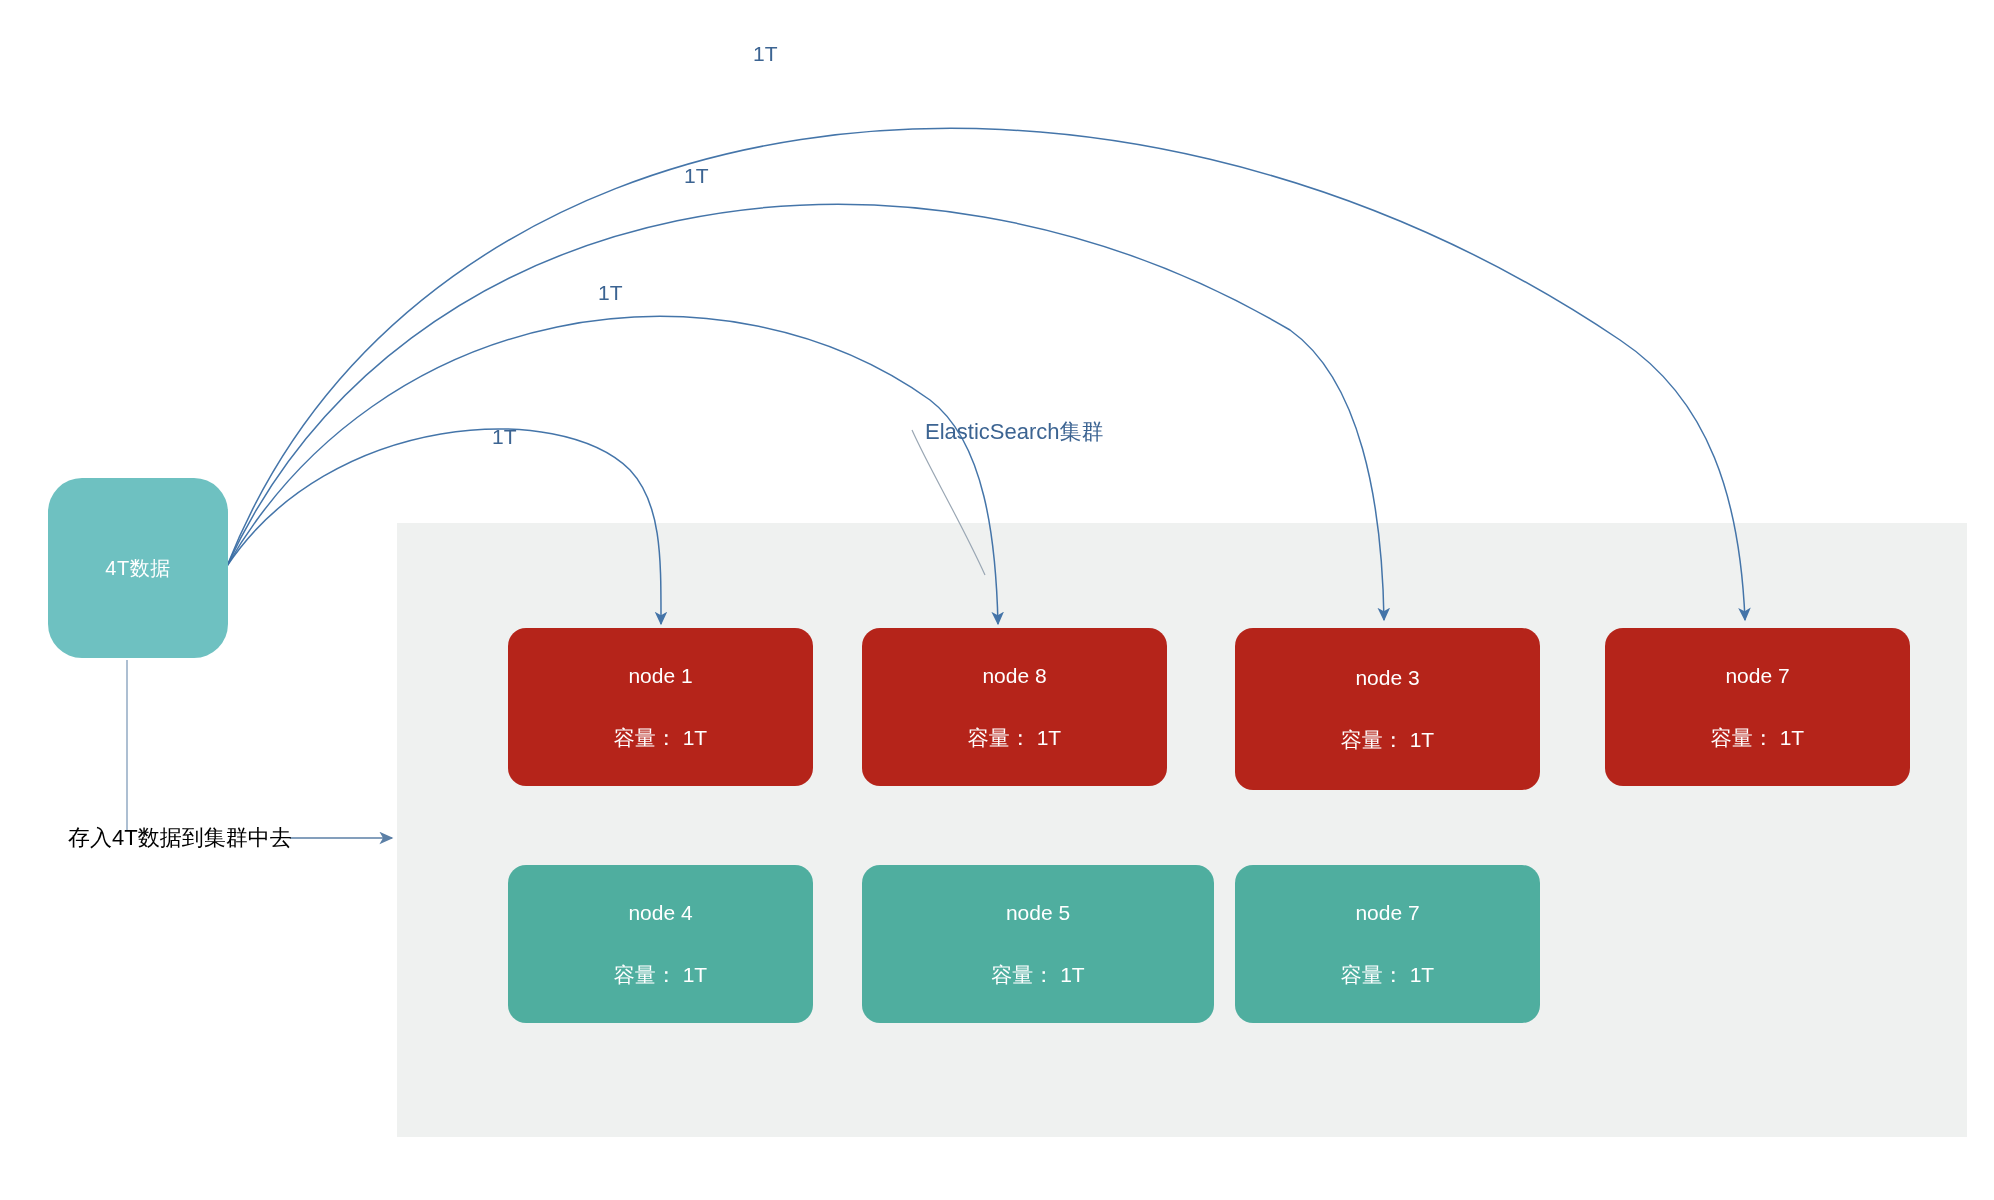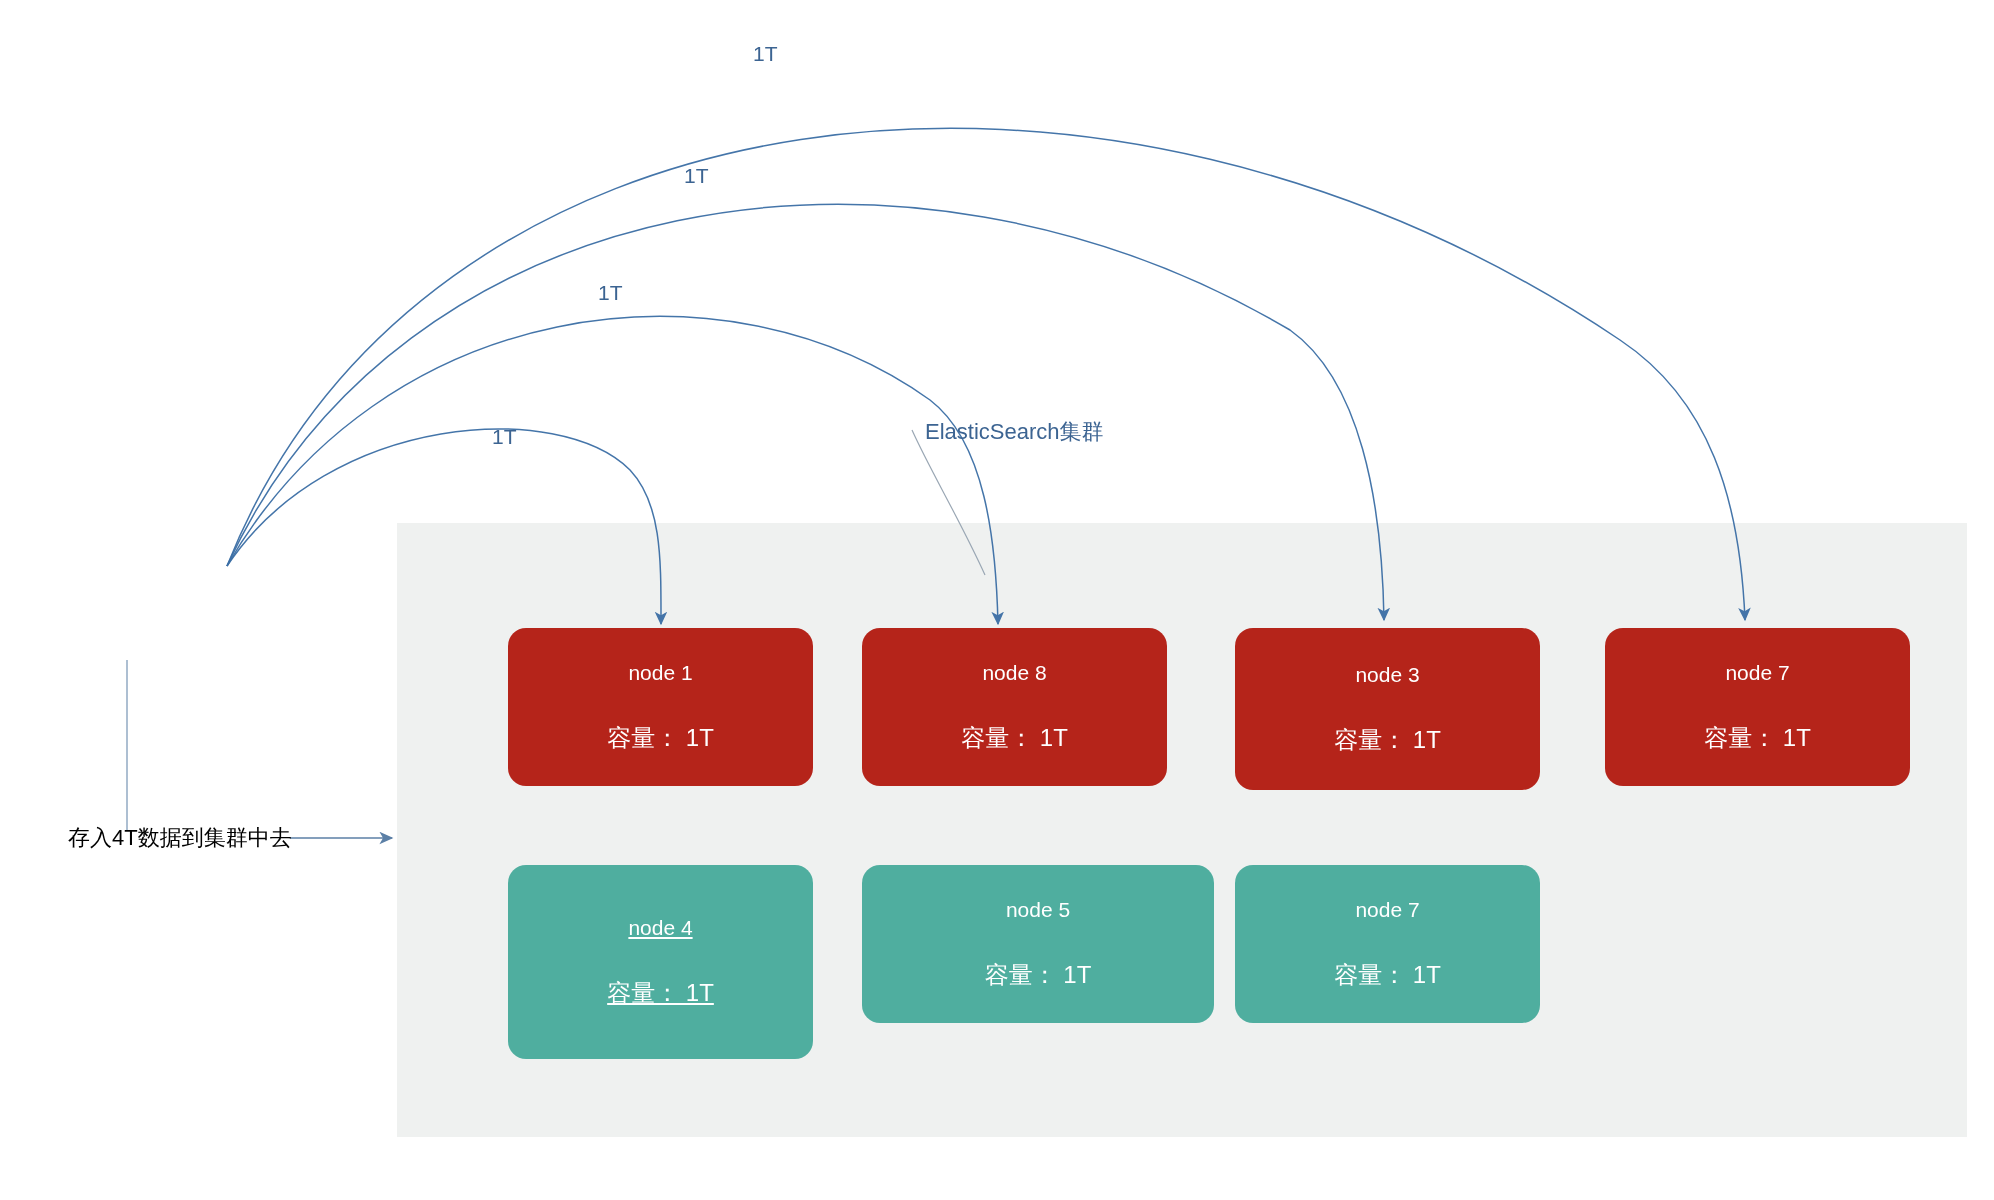--- a/index.html
+++ b/index.html
@@ -63,21 +63,21 @@
     flex-direction: column;
     align-items: center;
     justify-content: center;
     color: #ffffff;
     line-height: 1.45;
   }
   .node .node-title {
     font-size: 21px;
   }
   .node .node-capacity {
-    font-size: 24px;
+    font-size: 21px;
     margin-top: 32px;
   }
   .node.red   { background: #b5241a; }
   .node.green { background: #4fae9f; }
 
   
   .edge-label {
     position: absolute;
     color: #3c6492;
     font-size: 21px;
@@ -121,20 +121,23 @@
 
     <path d="M 227,566 C 330,412 560,400 630,470 C 662,504 661,560 661,624" fill="none" stroke="#3b6ea5" stroke-width="1.5" opacity="0.95" marker-end="url(#ah)"></path>
 
     <path d="M 127,660 L 127,830" fill="none" stroke="#8aa4bf" stroke-width="1.4"></path>
 
     <path d="M 290,838 L 392,838" fill="none" stroke="#5b7fa6" stroke-width="1.4" marker-end="url(#ah2)"></path>
 
     <path d="M 912,430 C 930,470 960,520 985,575" fill="none" stroke="#9aa7b4" stroke-width="1.2"></path>
   </svg>
 
+  <div class="source-node">
+    <span class="node-title">4T数据</span>
+  </div>
 
   <div class="edge-label" style="left:753px; top:42px;">1T</div>
   <div class="edge-label" style="left:684px; top:164px;">1T</div>
   <div class="edge-label" style="left:598px; top:281px;">1T</div>
   <div class="edge-label" style="left:492px; top:425px;">1T</div>
 
   <div class="cluster-label" style="left:925px; top:417px;">ElasticSearch集群</div>
 
   <div class="store-label" style="left:68px; top:823px;">存入4T数据到集群中去</div>
 
@@ -151,21 +154,21 @@
   <div class="node red" style="left:1235px; top:628px; width:305px; height:162px;">
     <span class="node-title">node 3</span>
     <span class="node-capacity">容量： 1T</span>
   </div>
 
   <div class="node red" style="left:1605px; top:628px; width:305px; height:158px;">
     <span class="node-title">node 7</span>
     <span class="node-capacity">容量： 1T</span>
   </div>
 
-  <div class="node green" style="left:508px; top:865px; width:305px; height:194px;text-decoration:underline;">
+  <div class="node green" style="left:508px; top:865px; width:305px; height:158px;">
     <span class="node-title">node 4</span>
     <span class="node-capacity">容量： 1T</span>
   </div>
 
   <div class="node green" style="left:862px; top:865px; width:352px; height:158px;align-items:center;">
     <span class="node-title">node 5</span>
     <span class="node-capacity">容量： 1T</span>
   </div>
 
   <div class="node green" style="left:1235px; top:865px; width:305px; height:158px;">

